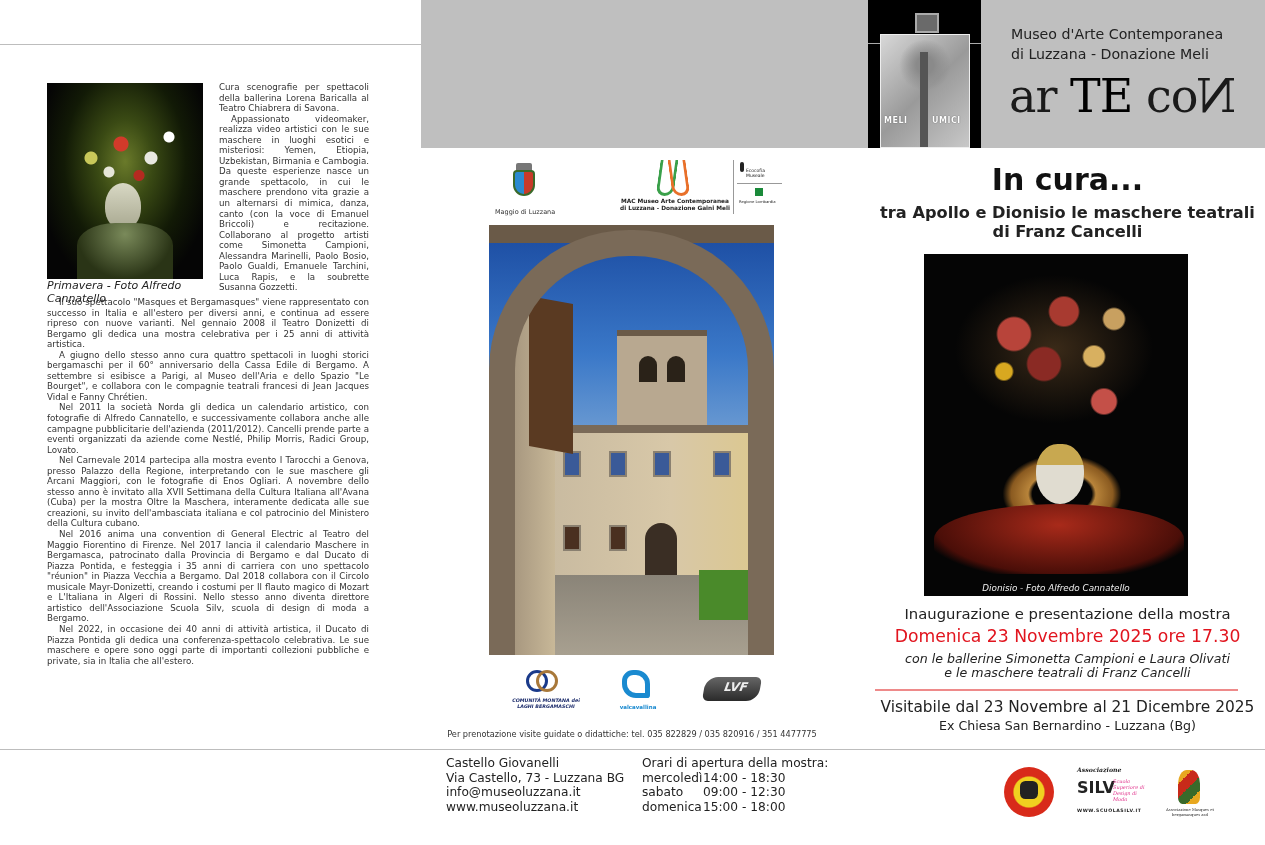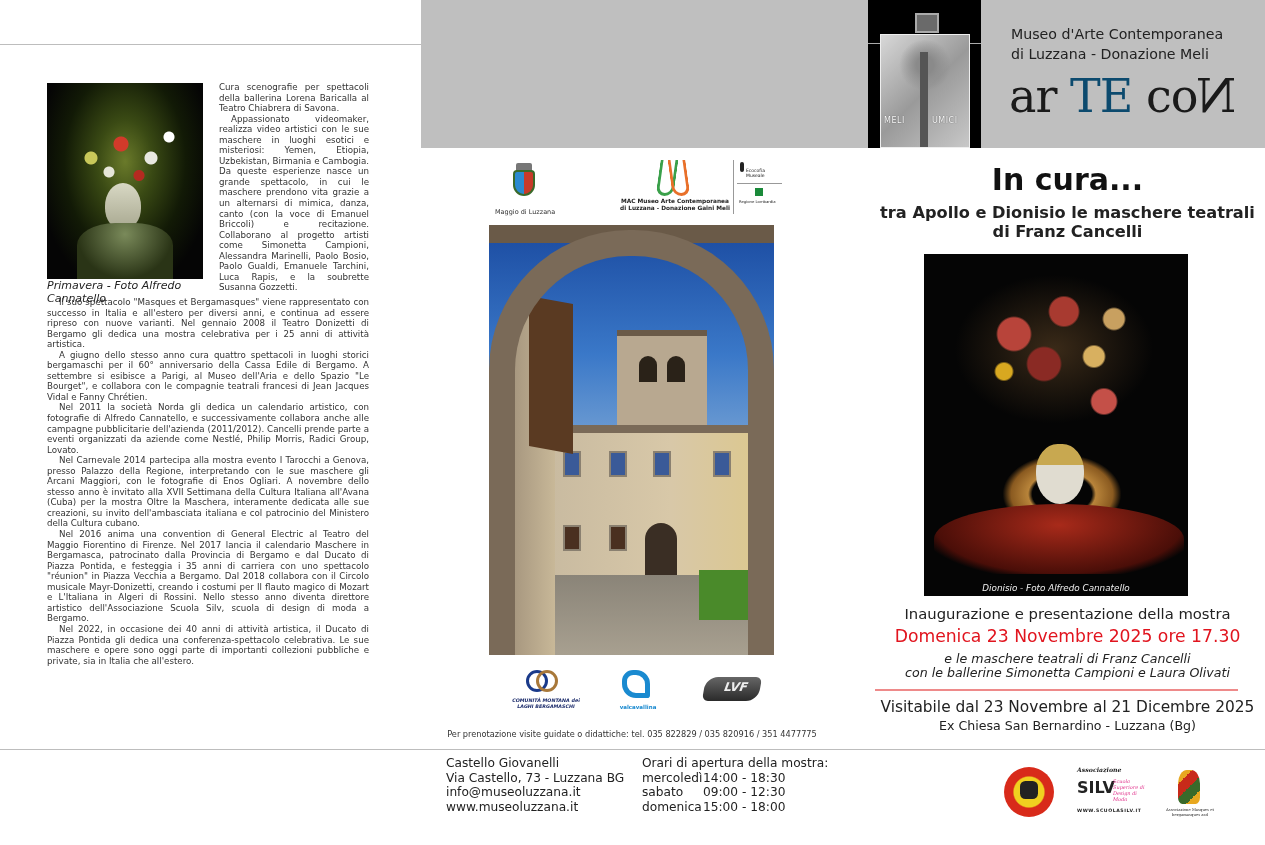--- a/index.html
+++ b/index.html
@@ -96,27 +96,27 @@
   .hours { left: 642px; top: 756px; font-size: 12.2px; line-height: 14.5px; color: #222; }
   .hours .row { display: flex; }
   .hours .day { width: 61px; }
 
   
   .meli-logo { left: 868px; top: 0; width: 113px; height: 148px; background: #000; overflow: hidden; }
   .meli-logo .topbox { position:absolute; left: 47px; top: 13px; width: 24px; height: 20px; border: 2px solid #aaa; background: #6a6a6a; }
   .meli-logo .plate { position:absolute; left: 12px; top: 34px; width: 90px; height: 114px; background: linear-gradient(135deg, #d8d8d8 0%, #9a9a9a 50%, #c8c8c8 100%); border: 1px solid #eee; }
   .meli-logo .trunk { position:absolute; left: 52px; top: 52px; width: 8px; height: 95px; background: #555; }
   .meli-logo .crown { position:absolute; left: 22px; top: 40px; width: 70px; height: 50px; border-radius: 50%; background: radial-gradient(circle, #8a8a8a 0 20%, transparent 60%); }
-  .meli-logo .lbl { position:absolute; top: 116px; font-size: 8px; font-weight: normal; color: #fff; letter-spacing: 0.5px; text-shadow: 0 0 1px #333; text-align: right; }
+  .meli-logo .lbl { position:absolute; top: 116px; font-size: 8px; font-weight: bold; color: #fff; letter-spacing: 0.5px; text-shadow: 0 0 1px #333; text-align: right; }
   .meli-logo .strip { position:absolute; left: 0; top: 43px; width: 113px; height: 1px; background: #aaa; }
 
   .museo-band { left: 981px; top: 0; width: 284px; height: 148px; background: #bfbfbf; }
   .museo-title { position:absolute; left: 30px; top: 24px; font-size: 14.2px; line-height: 20px; color: #222; }
   .artecon { position:absolute; left: 28px; top: 70px; font-family: "DejaVu Serif", serif; font-size: 46px; line-height: 52px; color: #1a1a1a; letter-spacing: -1px; white-space: nowrap; }
-  .artecon .red { color: #0c4a6e; margin-top: 29px; }
+  .artecon .red { color: #000000; margin-top: 29px; }
   .artecon .mirror { display: inline-block; transform: scaleX(-1); }
 
   .inscena { left: 870px; top: 162px; width: 395px; text-align: center; font-size: 30px; font-weight: bold; color: #111; }
   .subtitle { left: 870px; top: 203px; width: 395px; text-align: center; font-size: 16.2px; line-height: 19px; font-weight: bold; color: #222; }
 
   .autunno-photo { left: 924px; top: 254px; width: 264px; height: 342px; background: #050505; overflow: hidden; }
   .autunno-photo .bouquet { position:absolute; left: 30px; top: 20px; width: 200px; height: 150px;
     background:
       radial-gradient(circle at 30% 40%, #b8443a 0 16px, transparent 18px),
       radial-gradient(circle at 55% 25%, #a83a30 0 14px, transparent 16px),
@@ -306,22 +306,22 @@
     <div class="bouquet"></div>
     <div class="ruff"></div>
     <div class="mask"></div>
     <div class="drape"></div>
     <div class="autunno-caption">Dionisio - Foto Alfredo Cannatello</div>
   </div>
 
   <div class="abs inaug">Inaugurazione e presentazione della mostra</div>
   <div class="abs inaug-date">Domenica 23 Novembre 2025 ore 17.30</div>
   <div class="abs inaug-with">
+    <div>con le ballerine Simonetta Campioni e Laura Olivati</div>
     <div>e le maschere teatrali di Franz Cancelli</div>
-    <div>con le ballerine Simonetta Campioni e Laura Olivati</div>
   </div>
   <div class="abs red-rule"></div>
   <div class="abs visit">Visitabile dal 23 Novembre al 21 Dicembre 2025</div>
   <div class="abs venue">Ex Chiesa San Bernardino - Luzzana (Bg)</div>
 
   <div class="abs sponsors">
     <div class="ducato">
       <div class="mid"></div>
     </div>
     <div class="silv">

